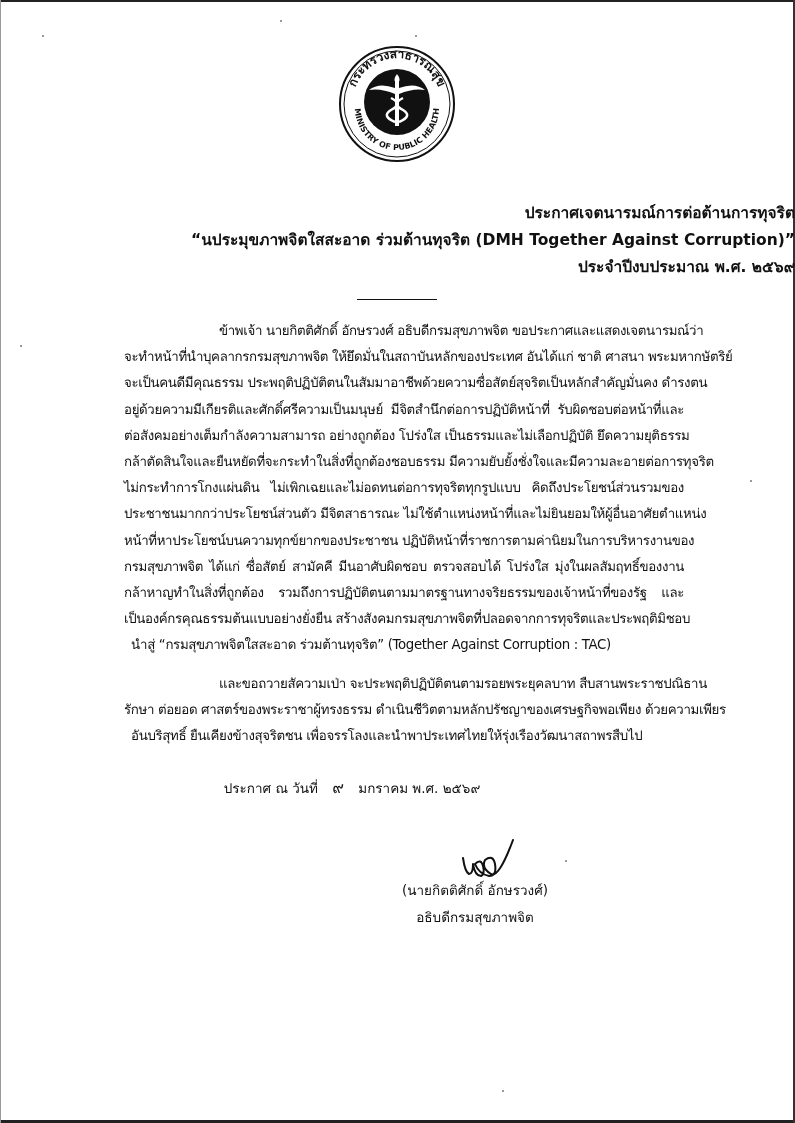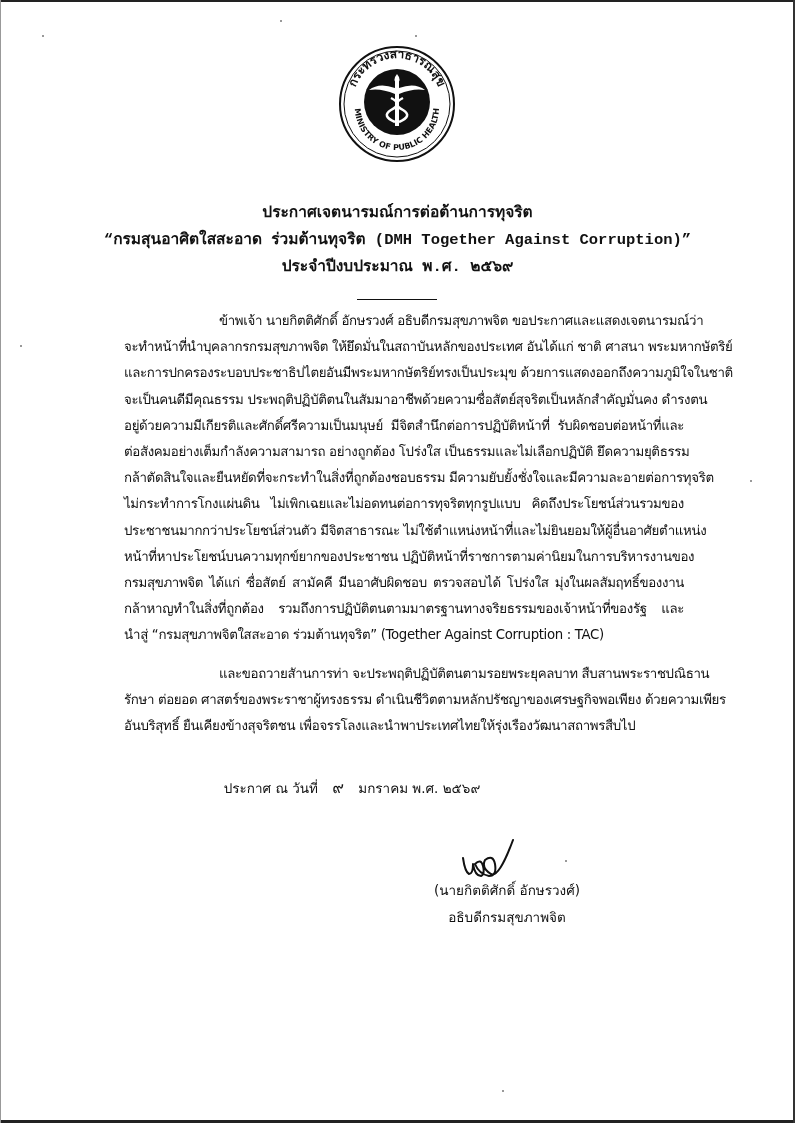--- a/index.html
+++ b/index.html
@@ -35,50 +35,49 @@
       top: 44px;
       width: 120px;
       height: 120px;
     }
 
     .title-block {
       position: absolute;
       left: 0;
       top: 200px;
       width: 795px;
-      text-align: center;
+      text-align: right;
       font-size: 15.5px;
       line-height: 27px;
       font-weight: 600;
       color: #111;
-      font-family: Liberation Mono, monospace;
     }
     .title-line { display: block; white-space: nowrap; }
     .divider {
       position: absolute;
       left: 357px;
       top: 299px;
       width: 80px;
       height: 1px;
       background: #111;
     }
 
     .body-text {
       position: absolute;
       left: 124px;
-      top: 308px;
+      top: 318px;
       width: 560px;
       font-size: 13.3px;
       line-height: 26.2px;
       color: #111;
       letter-spacing: -0.35px;
     }
     .para-line { display: block; white-space: nowrap; text-align: justify; text-align-last: justify; }
     .para-line.first { padding-left: 95px; }
-    .para-line.last { text-align-last: left; }
+    .para-line.last { text-align-last: left; margin-left: 7px; }
     .para-gap { height: 12px; }
 
     .date-line {
       position: absolute;
       left: 0;
       top: 775px;
       width: 704px;
       text-align: center;
       font-size: 13.5px;
       color: #111;
@@ -96,21 +95,20 @@
     .signer-block {
       position: absolute;
       left: 400px;
       top: 877px;
       width: 150px;
       text-align: center;
       font-size: 13.5px;
       line-height: 27px;
       color: #111;
       white-space: nowrap;
-      margin-left: 32px;
     }
   </style>
 </head>
 <body>
 
 <div class="scan-border-top"></div>
 <div class="scan-border-bottom"></div>
 <div class="scan-border-right"></div>
 <div class="scan-border-left"></div>
 <div class="speck" style="left:42px;top:35px"></div>
@@ -141,44 +139,44 @@
     <path d="M 60 30 q -5 6 0 10 q 5 -4 0 -10 Z" fill="#fff"></path>
     <path d="M 58 44 q -16 -6 -26 2 q 12 -2 26 4 Z" fill="#fff"></path>
     <path d="M 62 44 q 16 -6 26 2 q -12 -2 -26 4 Z" fill="#fff"></path>
     <path d="M 54 54 q 12 6 0 12 q -10 6 4 12" fill="none" stroke="#fff" stroke-width="2.5"></path>
     <path d="M 66 54 q -12 6 0 12 q 10 6 -4 12" fill="none" stroke="#fff" stroke-width="2.5"></path>
   </svg>
 </div>
 
 <div class="title-block">
   <span class="title-line">ประกาศเจตนารมณ์การต่อต้านการทุจริต</span>
-  <span class="title-line">“กรมสุนอาศิตใสสะอาด ร่วมต้านทุจริต (DMH Together Against Corruption)”</span>
+  <span class="title-line">“นประมุขภาพจิตใสสะอาด ร่วมต้านทุจริต (DMH Together Against Corruption)”</span>
   <span class="title-line">ประจำปีงบประมาณ พ.ศ. ๒๕๖๙</span>
 </div>
 <div class="divider"></div>
 
 <div class="body-text">
   <div>
     <span class="para-line first">ข้าพเจ้า นายกิตติศักดิ์ อักษรวงศ์ อธิบดีกรมสุขภาพจิต ขอประกาศและแสดงเจตนารมณ์ว่า</span>
     <span class="para-line">จะทำหน้าที่นำบุคลากรกรมสุขภาพจิต ให้ยึดมั่นในสถาบันหลักของประเทศ อันได้แก่ ชาติ ศาสนา พระมหากษัตริย์</span>
-    <span class="para-line">และการปกครองระบอบประชาธิปไตยอันมีพระมหากษัตริย์ทรงเป็นประมุข ด้วยการแสดงออกถึงความภูมิใจในชาติ</span>
     <span class="para-line">จะเป็นคนดีมีคุณธรรม ประพฤติปฏิบัติตนในสัมมาอาชีพด้วยความซื่อสัตย์สุจริตเป็นหลักสำคัญมั่นคง ดำรงตน</span>
     <span class="para-line">อยู่ด้วยความมีเกียรติและศักดิ์ศรีความเป็นมนุษย์ มีจิตสำนึกต่อการปฏิบัติหน้าที่ รับผิดชอบต่อหน้าที่และ</span>
     <span class="para-line">ต่อสังคมอย่างเต็มกำลังความสามารถ อย่างถูกต้อง โปร่งใส เป็นธรรมและไม่เลือกปฏิบัติ ยึดความยุติธรรม</span>
     <span class="para-line">กล้าตัดสินใจและยืนหยัดที่จะกระทำในสิ่งที่ถูกต้องชอบธรรม มีความยับยั้งชั่งใจและมีความละอายต่อการทุจริต</span>
     <span class="para-line">ไม่กระทำการโกงแผ่นดิน ไม่เพิกเฉยและไม่อดทนต่อการทุจริตทุกรูปแบบ คิดถึงประโยชน์ส่วนรวมของ</span>
     <span class="para-line">ประชาชนมากกว่าประโยชน์ส่วนตัว มีจิตสาธารณะ ไม่ใช้ตำแหน่งหน้าที่และไม่ยินยอมให้ผู้อื่นอาศัยตำแหน่ง</span>
     <span class="para-line">หน้าที่หาประโยชน์บนความทุกข์ยากของประชาชน ปฏิบัติหน้าที่ราชการตามค่านิยมในการบริหารงานของ</span>
     <span class="para-line">กรมสุขภาพจิต ได้แก่ ซื่อสัตย์ สามัคคี มีนอาศับผิดชอบ ตรวจสอบได้ โปร่งใส มุ่งในผลสัมฤทธิ์ของงาน</span>
     <span class="para-line">กล้าหาญทำในสิ่งที่ถูกต้อง รวมถึงการปฏิบัติตนตามมาตรฐานทางจริยธรรมของเจ้าหน้าที่ของรัฐ และ</span>
+    <span class="para-line">เป็นองค์กรคุณธรรมต้นแบบอย่างยั่งยืน สร้างสังคมกรมสุขภาพจิตที่ปลอดจากการทุจริตและประพฤติมิชอบ</span>
     <span class="para-line last">นำสู่ “กรมสุขภาพจิตใสสะอาด ร่วมต้านทุจริต” (Together Against Corruption : TAC)</span>
   </div>
   <div class="para-gap"></div>
   <div>
-    <span class="para-line first">และขอถวายสัานการท่า จะประพฤติปฏิบัติตนตามรอยพระยุคลบาท สืบสานพระราชปณิธาน</span>
+    <span class="para-line first">และขอถวายสัความเป่า จะประพฤติปฏิบัติตนตามรอยพระยุคลบาท สืบสานพระราชปณิธาน</span>
     <span class="para-line">รักษา ต่อยอด ศาสตร์ของพระราชาผู้ทรงธรรม ดำเนินชีวิตตามหลักปรัชญาของเศรษฐกิจพอเพียง ด้วยความเพียร</span>
     <span class="para-line last">อันบริสุทธิ์ ยืนเคียงข้างสุจริตชน เพื่อจรรโลงและนำพาประเทศไทยให้รุ่งเรืองวัฒนาสถาพรสืบไป</span>
   </div>
 </div>
 
 <div class="date-line">
   <span>ประกาศ ณ วันที่</span>
   <span class="day">๙</span>
   <span>มกราคม พ.ศ. ๒๕๖๙</span>
 </div>

